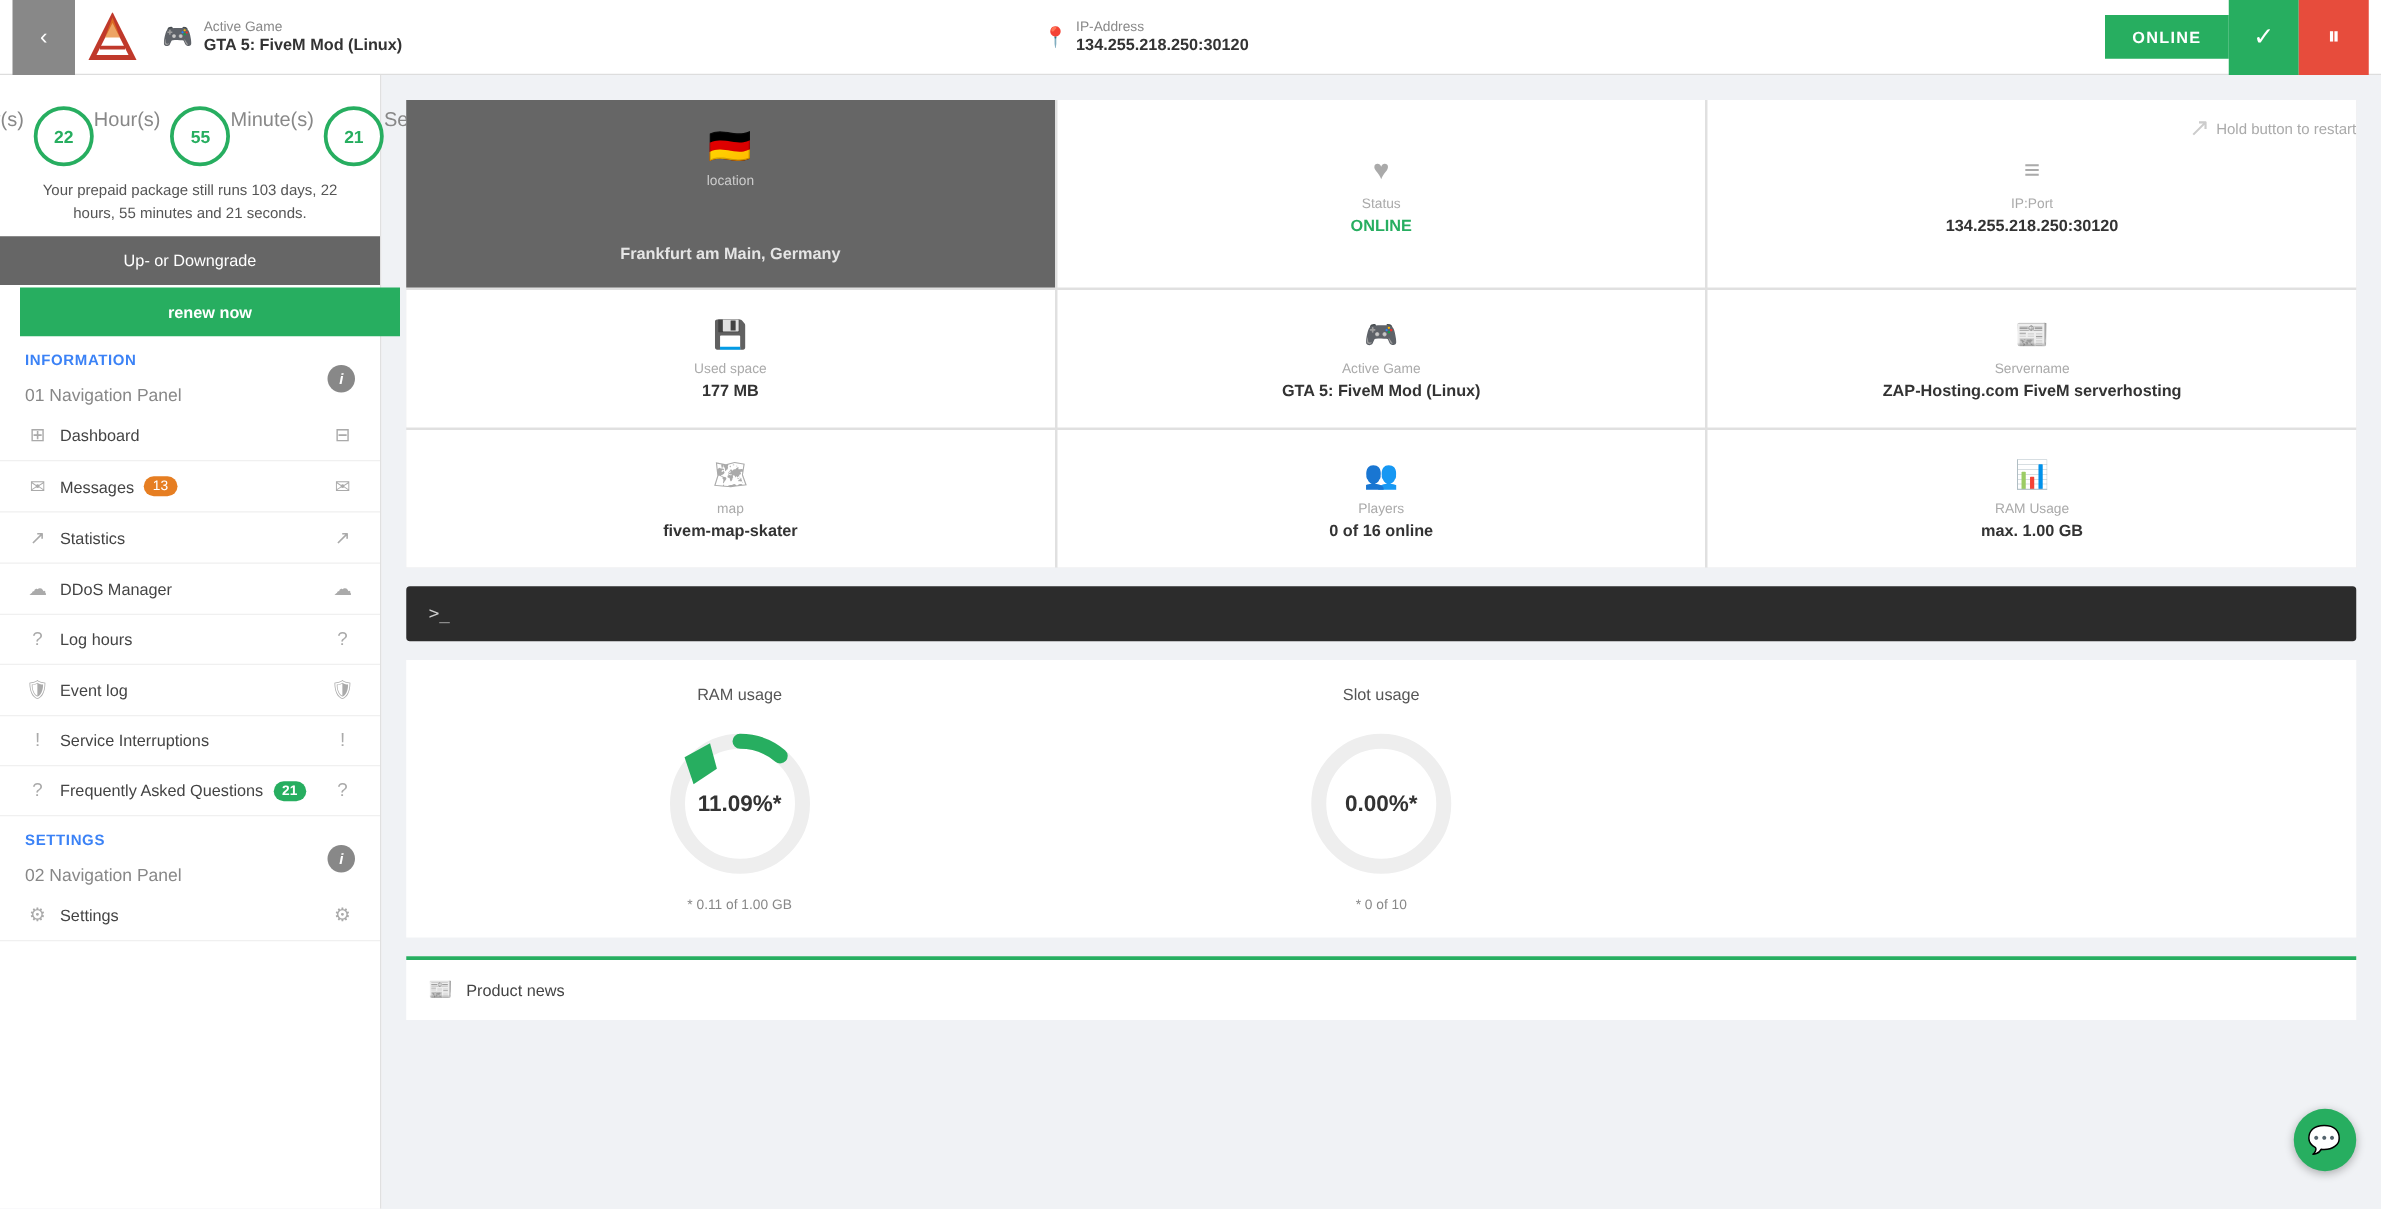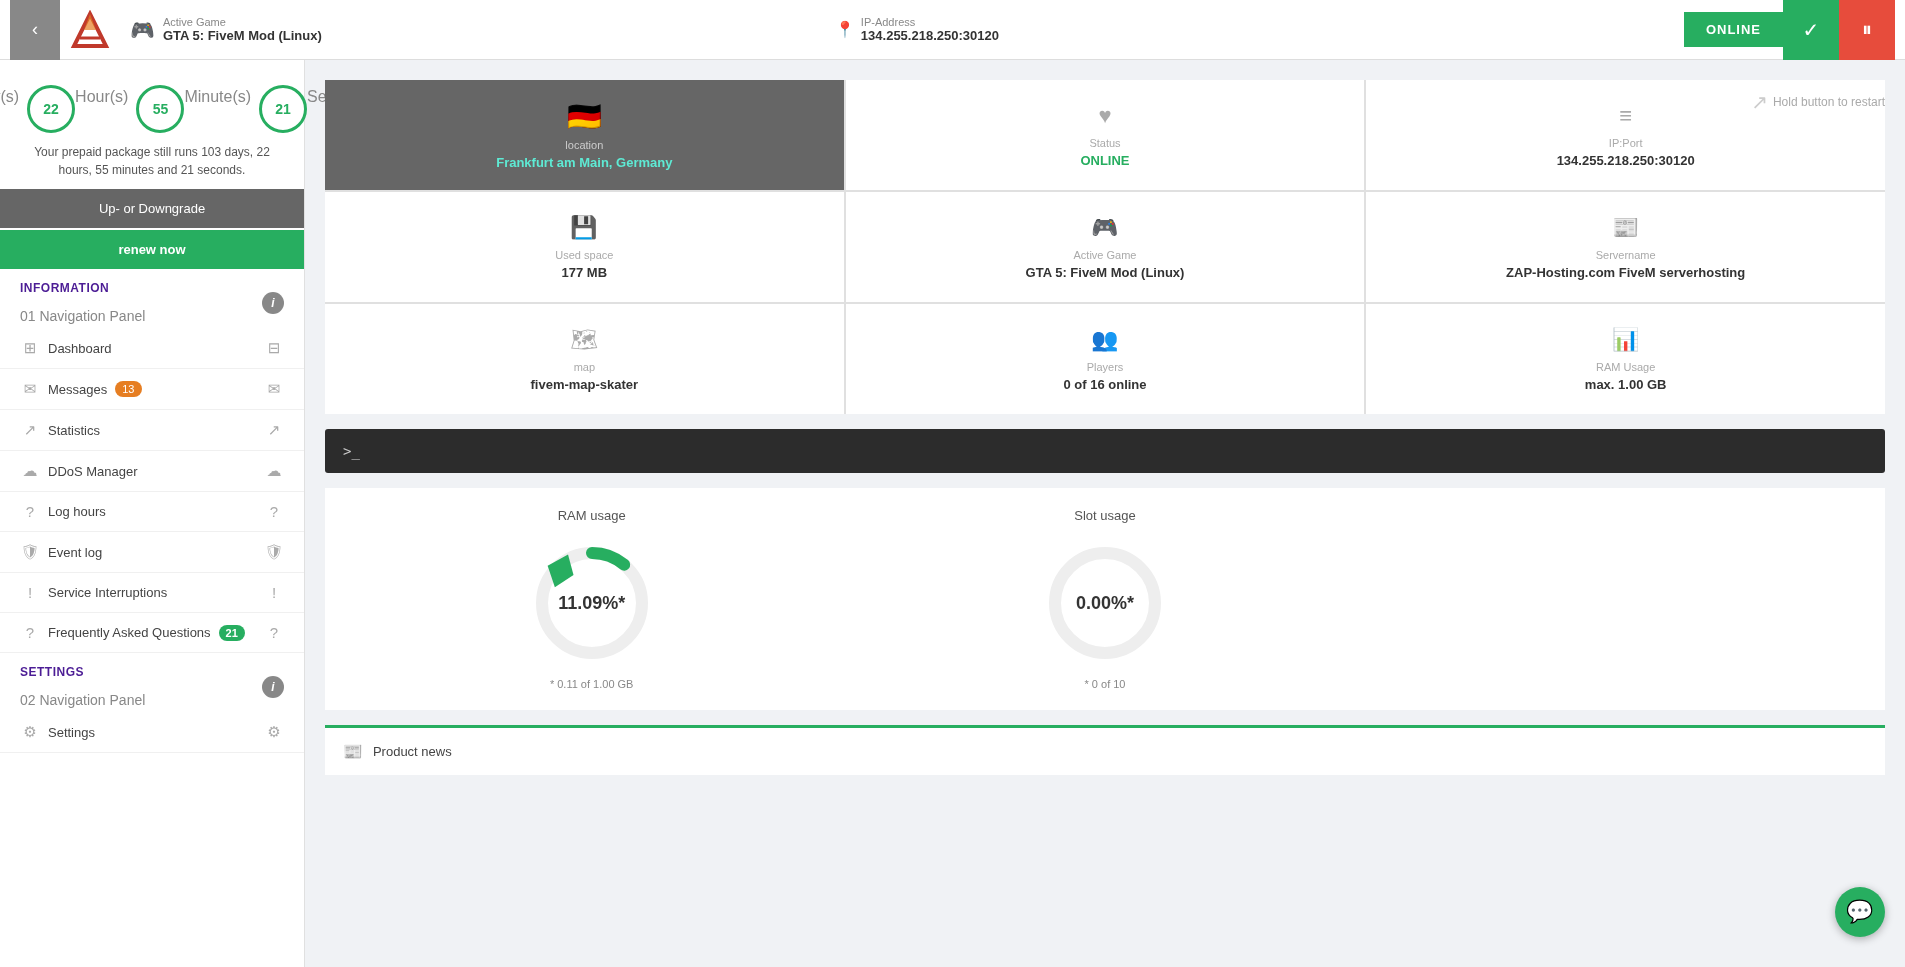--- a/index.html
+++ b/index.html
@@ -107,29 +107,30 @@
       background: #666; color: #fff;
       border: none; width: 100%; padding: 12px;
       font-size: 13px; cursor: pointer; margin-bottom: 2px;
       text-align: center;
     }
     .btn-renew {
       background: #27ae60; color: #fff;
       border: none; width: 100%; padding: 12px;
       font-size: 13px; font-weight: 700; cursor: pointer;
       text-align: center;
+      margin-left: 16px;
     }
 
     
     .nav-section-header {
       display: flex; align-items: center; justify-content: space-between;
       padding: 12px 20px 4px;
     }
     .nav-section-title {
-      font-size: 12px; font-weight: 700; color: #4c1d95; text-transform: uppercase; letter-spacing: 0.5px;
+      font-size: 12px; font-weight: 700; color: #3b82f6; text-transform: uppercase; letter-spacing: 0.5px;
     }
     .nav-section-subtitle { font-size: 14px; color: #888; margin-top: 13px; }
     .nav-info-icon {
       width: 22px; height: 22px; background: #888; border-radius: 50%;
       display: flex; align-items: center; justify-content: center;
       color: #fff; font-size: 12px; font-style: italic; font-weight: 700;
     }
 
     .nav-item {
       display: flex; align-items: center; justify-content: space-between;
@@ -422,21 +423,21 @@
 
   </div>
 
   <div class="main">
 
     <div class="info-cards">
 
       <div class="info-card location-card">
         <div class="flag-emoji">🇩🇪</div>
         <div class="card-label">location</div>
-        <div class="card-value" style="color:#5eead4;">Frankfurt am Main, Germany</div>
+        <div class="card-value" style="color:#e5e5e5;margin-top:40px;">Frankfurt am Main, Germany</div>
       </div>
 
       <div class="info-card">
         <div class="card-icon">♥</div>
         <div class="card-label">Status</div>
         <div class="card-value status-online">ONLINE</div>
       </div>
 
       <div class="info-card">
         <div class="card-icon">≡</div>

